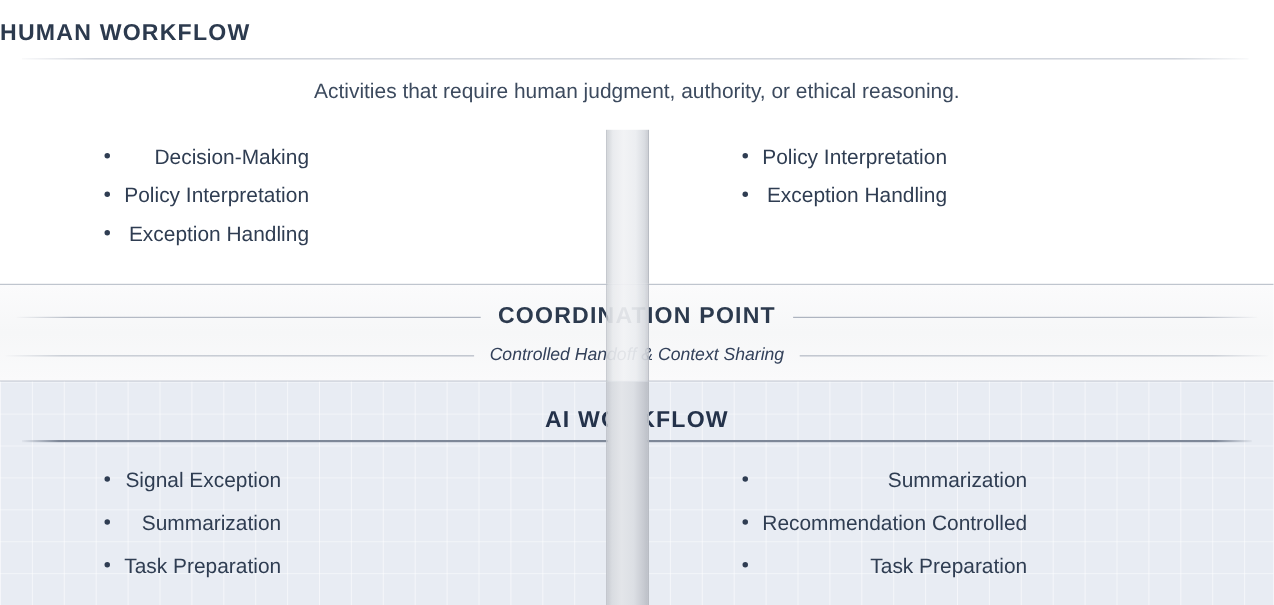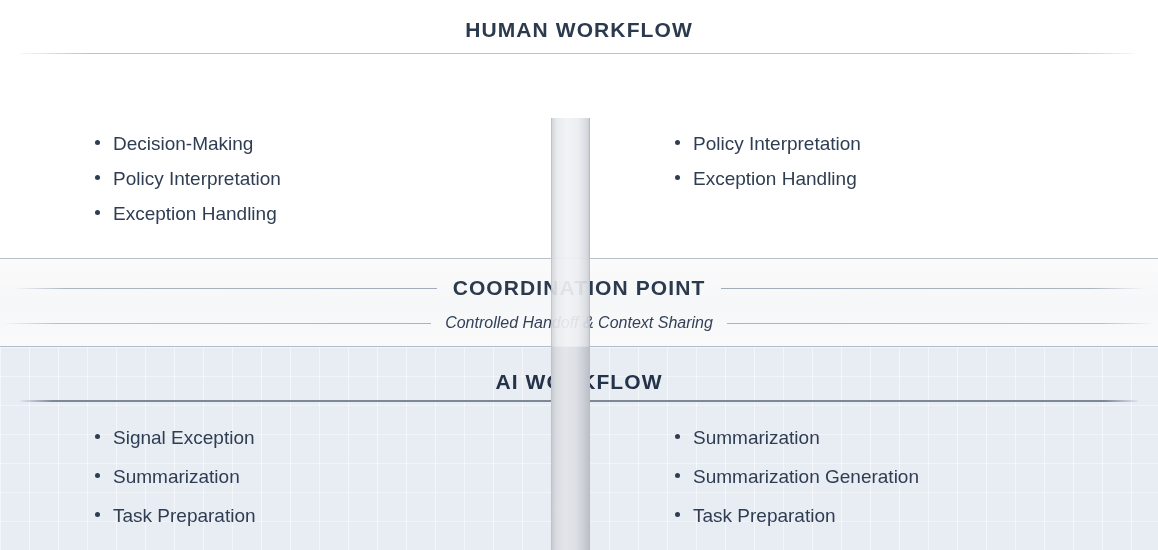--- a/index.html
+++ b/index.html
@@ -29,21 +29,20 @@
     height: 258px;
     background: #ffffff;
     overflow: hidden;
   }
 
   .human-title {
     position: absolute;
     left: 0;
     top: 18px;
     width: 1158px;
-    text-align: center;
     font-size: 21px;
     font-weight: bold;
     letter-spacing: 1.1px;
     color: #2c3a4e;
   }
 
   .human-rule {
     position: absolute;
     left: 20px;
     top: 53px;
@@ -209,20 +208,21 @@
     padding: 0;
     list-style: none;
   }
   .bullet-list li {
     display: flex;
     align-items: baseline;
     font-size: 19px;
     color: #2f3d52;
     margin-bottom: 13px;
     white-space: nowrap;
+    justify-content: space-between;
   }
   .bullet-dot {
     flex: 0 0 auto;
     width: 5px;
     height: 5px;
     border-radius: 50%;
     background: #2f3d52;
     margin-right: 13px;
     position: relative;
     top: -5px;
@@ -236,20 +236,21 @@
   .list-ai-left li, .list-ai-right li { margin-bottom: 17px; }
 </style>
 </head>
 <body>
 
 <div class="canvas">
 
   <div class="human-section">
     <div class="human-title">HUMAN WORKFLOW</div>
     <div class="human-rule"></div>
+    <div class="human-subtitle">Activities that require human judgment, authority, or ethical reasoning.</div>
   </div>
 
   <div class="coord-band">
     <div class="coord-row primary">
       <span class="coord-line left"></span>
       <span class="coord-title">COORDINATION POINT</span>
       <span class="coord-line right"></span>
     </div>
     <div class="coord-row secondary">
       <span class="coord-line left"></span>
@@ -307,21 +308,21 @@
     </li>
   </ul>
 
   <ul class="bullet-list list-ai-right">
     <li>
       <span class="bullet-dot"></span>
       <span>Summarization</span>
     </li>
     <li>
       <span class="bullet-dot"></span>
-      <span>Summarization Generation</span>
+      <span>Recommendation Controlled</span>
     </li>
     <li>
       <span class="bullet-dot"></span>
       <span>Task Preparation</span>
     </li>
   </ul>
 
 </div>
 
 </body></html>

